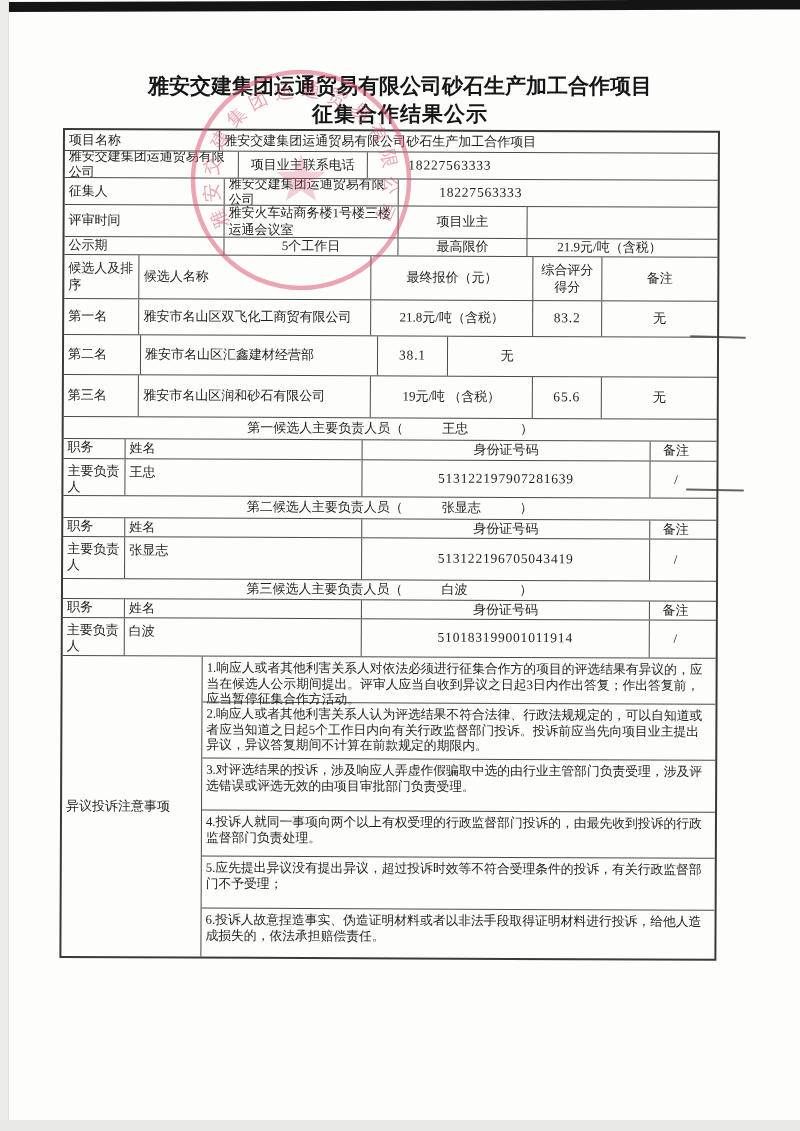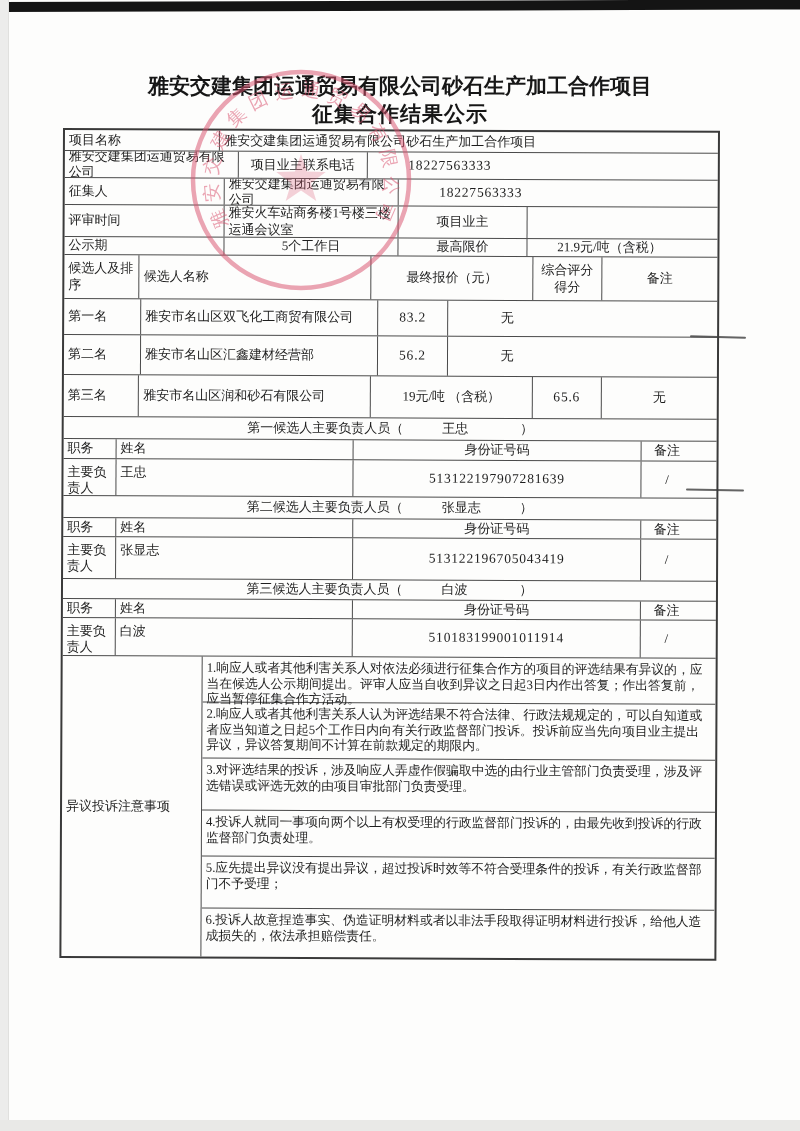--- a/index.html
+++ b/index.html
@@ -25,21 +25,21 @@
   .cell{box-sizing:border-box;border-right:1.5px solid #4a4a4a;display:flex;align-items:center;
         word-break:break-all;overflow:hidden;}
   .cell.end{border-right:none;}
   .l{padding-left:4px;padding-right:1px;}
   .c{justify-content:center;text-align:center;padding:0 2px;}
   .topal{align-items:flex-start;padding-top:5px;}
   .num{font-size:13.5px;letter-spacing:0.8px;}
   
   .wA1{width:160px;} .wA2{width:174px;} .wA3{width:129px;} .wA4{width:164px;}
   .wB1{width:77px;}  .wB2{width:237px;} .wB3{width:166px;} .wB4{width:70px;}  .wB5{width:118px;}
-  .wC1{width:53px;}  .wC2{width:237px;} .wC3{width:288px;} .wC4{width:51px;}
+  .wC1{width:62px;font-family:Liberation Mono, monospace;}  .wC2{width:237px;} .wC3{width:288px;} .wC4{width:51px;}
   .wD1{width:140px;} .wD2{width:513px;}
   .full{width:653px;}
   .obj-col{display:flex;flex-direction:column;}
   .obj-item{box-sizing:border-box;border-bottom:1.5px solid #4a4a4a;padding:4px 5px 0 4px;
             font-size:12.8px;line-height:15.6px;word-break:break-all;}
   .obj-item.last{border-bottom:none;}
   .stamp{position:absolute;left:183px;top:62px;width:236px;height:236px;opacity:.52;pointer-events:none;z-index:6;}
 </style>
 </head>
 <body>
@@ -98,28 +98,29 @@
     <div class="cell l wB1">候选人及排序</div>
     <div class="cell l wB2">候选人名称</div>
     <div class="cell c wB3">最终报价（元）</div>
     <div class="cell c wB4">综合评分得分</div>
     <div class="cell c end wB5">备注</div>
   </div>
 
   <div class="trow" style="height:36px;">
     <div class="cell l wB1">第一名</div>
     <div class="cell l wB2">雅安市名山区双飞化工商贸有限公司</div>
+    <div class="cell c wB3">21.8元/吨（含税）</div>
     <div class="cell c wB4 num">83.2</div>
     <div class="cell c end wB5">无</div>
   </div>
 
   <div class="trow" style="height:40px;">
     <div class="cell l wB1">第二名</div>
     <div class="cell l wB2">雅安市名山区汇鑫建材经营部</div>
-    <div class="cell c wB4 num">56.2</div>
+    <div class="cell c wB4 num">38.1</div>
     <div class="cell c end wB5">无</div>
   </div>
 
   <div class="trow" style="height:42px;">
     <div class="cell l wB1">第三名</div>
     <div class="cell l wB2">雅安市名山区润和砂石有限公司</div>
     <div class="cell c wB3">19元/吨 （含税）</div>
     <div class="cell c wB4 num">65.6</div>
     <div class="cell c end wB5">无</div>
   </div>

